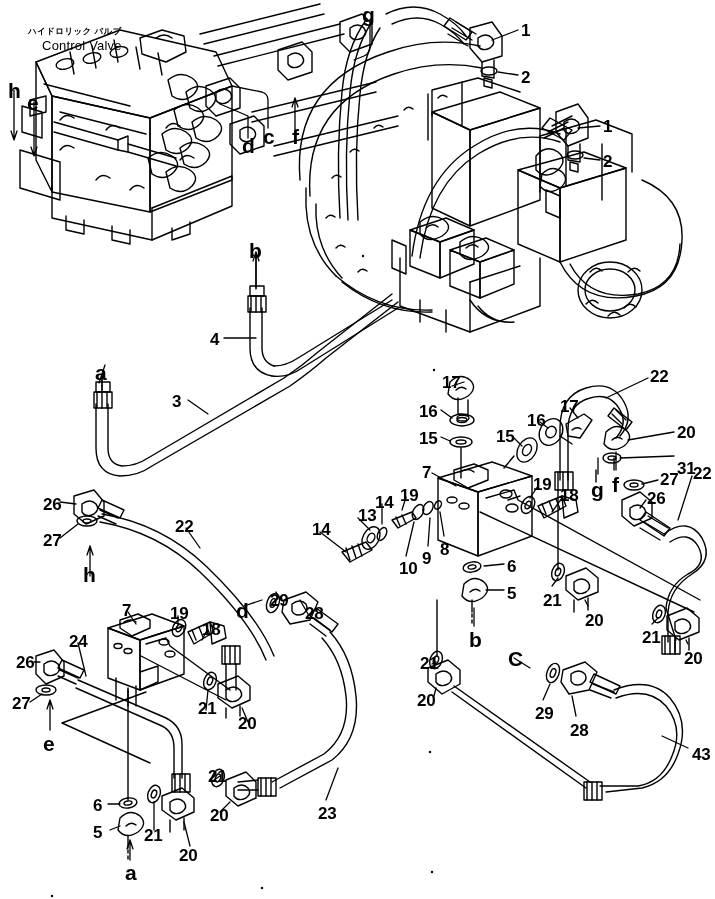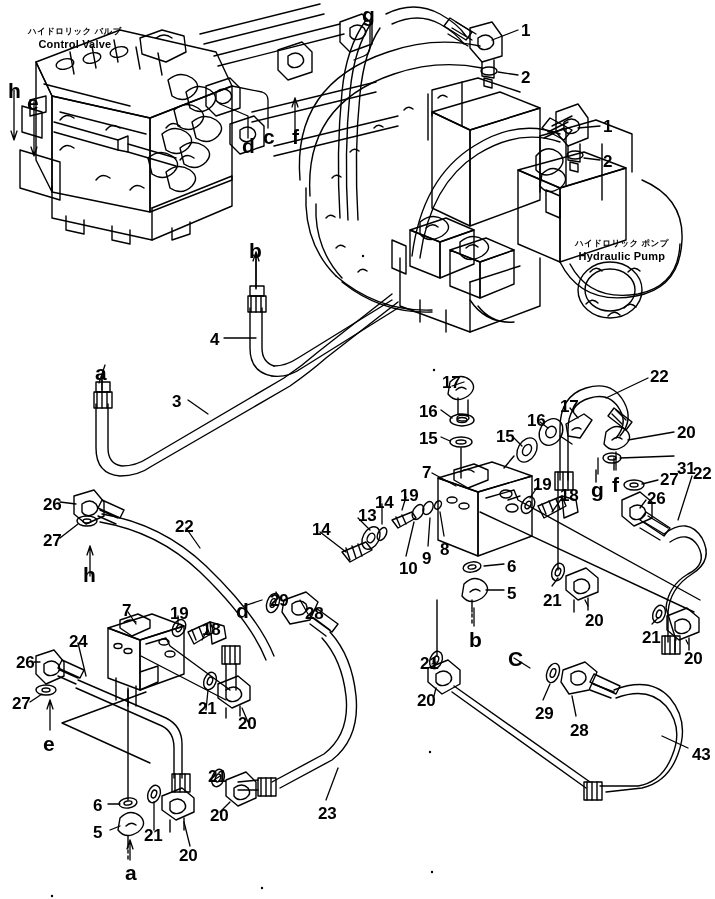--- a/index.html
+++ b/index.html
@@ -7,21 +7,21 @@
   body{width:715px;height:899px;overflow:hidden;
        font-family:"Liberation Sans",sans-serif;color:#000;}
   #sheet{position:relative;width:715px;height:899px;background:#fff;}
   svg#art{position:absolute;left:0;top:0;width:715px;height:899px;}
   .lbl{position:absolute;font-family:"Liberation Sans",sans-serif;
        font-weight:bold;color:#000;white-space:nowrap;line-height:1;
        letter-spacing:-0.3px;}
   .num{font-size:17px;}
   .ref{font-size:21px;}
   .cap-jp{font-size:8.5px;font-weight:bold;letter-spacing:0.4px;}
-  .cap-en{font-size:11px;font-weight:bold;letter-spacing:0.2px;}
+  .cap-en{font-size:13px;font-weight:normal;letter-spacing:0.2px;text-align:right;}
   .cap{position:absolute;text-align:center;}
 </style>
 </head>
 <body>
 
 <div id="sheet">
 
   <svg id="art" viewBox="0 0 715 899" xmlns="http://www.w3.org/2000/svg">
     <g fill="none" stroke="#000" stroke-width="1.4" stroke-linecap="round" stroke-linejoin="round">
 
@@ -543,24 +543,20 @@
         <circle cx="432" cy="872" r="1.2"></circle>
       </g>
     </g>
   </svg>
 
   <div class="cap" style="left:28px;top:26px;">
     <div class="cap-jp">ハイドロリック バルブ</div>
     <div class="cap-en">Control Valve</div>
   </div>
 
-  <div class="cap" style="left:575px;top:238px;">
-    <div class="cap-jp">ハイドロリック ポンプ</div>
-    <div class="cap-en">Hydraulic Pump</div>
-  </div>
 
   <div class="lbl num" style="left:521px;top:22px;">1</div>
   <div class="lbl num" style="left:521px;top:69px;">2</div>
   <div class="lbl num" style="left:603px;top:118px;">1</div>
   <div class="lbl num" style="left:603px;top:153px;">2</div>
   <div class="lbl num" style="left:210px;top:331px;">4</div>
   <div class="lbl num" style="left:172px;top:393px;">3</div>
   <div class="lbl num" style="left:442px;top:374px;">17</div>
   <div class="lbl num" style="left:419px;top:403px;">16</div>
   <div class="lbl num" style="left:419px;top:430px;">15</div>

